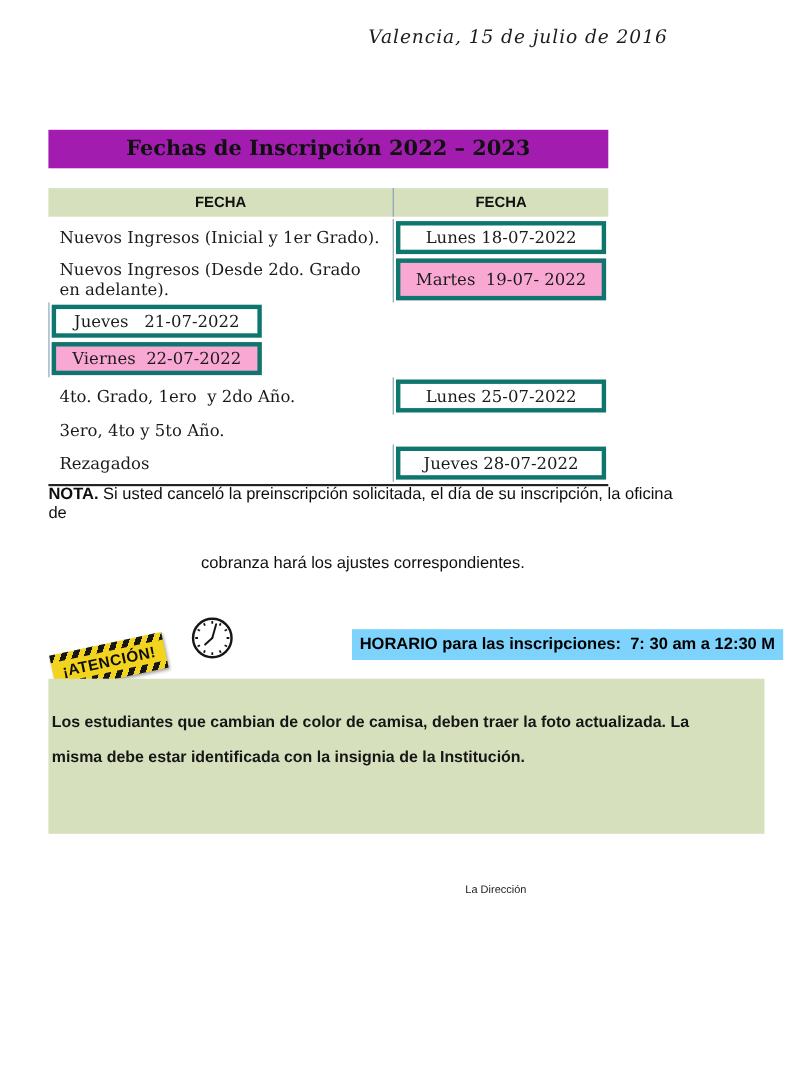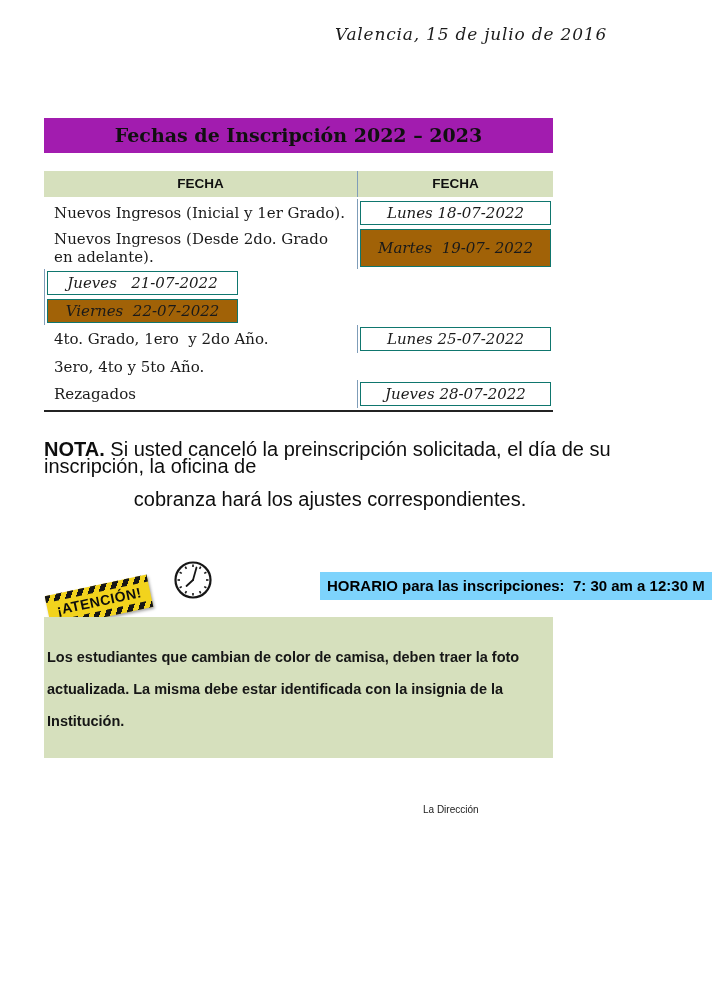--- a/index.html
+++ b/index.html
@@ -50,35 +50,34 @@
     display:flex; align-items:center;
     white-space:pre-wrap; min-height:27px;
   }
   .c-fecha {
     width:196px; box-sizing:border-box;
     border-left:1.5px solid #7f9db9;
     display:flex; padding:1px 0;
   }
   .fecha-box {
     flex:1; margin:1px 2px;
-    border:1px solid #0f766e;
+    border:4px solid #0f766e;
     display:flex; align-items:center; justify-content:center;
     font-family:"DejaVu Serif", serif; font-size:15px; color:#1a1a1a;
     white-space:pre-wrap; min-height:22px;
     background:#ffffff;
-    font-style:italic;
-  }
-  .fecha-box.hl { background:#a16207; }
+  }
+  .fecha-box.hl { background:#f9a8d4; }
 
   
   .nota {
     position:absolute; left:44px; top:441px; width:572px;
-    font-size:20px; color:#0e0e0e; line-height:17px;
-  }
-  .nota .l2 { text-align:center; margin-top:16px; }
+    font-size:15px; color:#0e0e0e; line-height:17px;
+  }
+  .nota .l2 { text-align:center; margin-top:28px; }
   .nota b { font-weight:bold; }
 
   
   .clock { position:absolute; left:172px; top:559px; width:42px; height:42px; }
 
   .stamp {
     position:absolute; left:47px; top:585px;
     transform:rotate(-12deg);
     background:#f2d31d;
     box-shadow:1px 2px 3px rgba(0,0,0,0.35);
@@ -96,21 +95,21 @@
   .horario {
     position:absolute; left:320px; top:572px;
     background:#7dd3fc;
     font-weight:bold; font-size:15px; color:#000;
     padding:5px 7px 6px;
     white-space:pre-wrap;
   }
 
   
   .notice-box {
-    position:absolute; left:44px; top:617px; width:509px; height:141px;
+    position:absolute; left:44px; top:617px; width:651px; height:141px;
     background:#d6e0bd; box-sizing:border-box;
     padding:24px 14px 0 3px;
   }
   .notice-box .txt {
     font-weight:bold; font-size:14.5px; line-height:32px;
     color:#161616; max-width:602px;
   }
 
   
   .signature {

